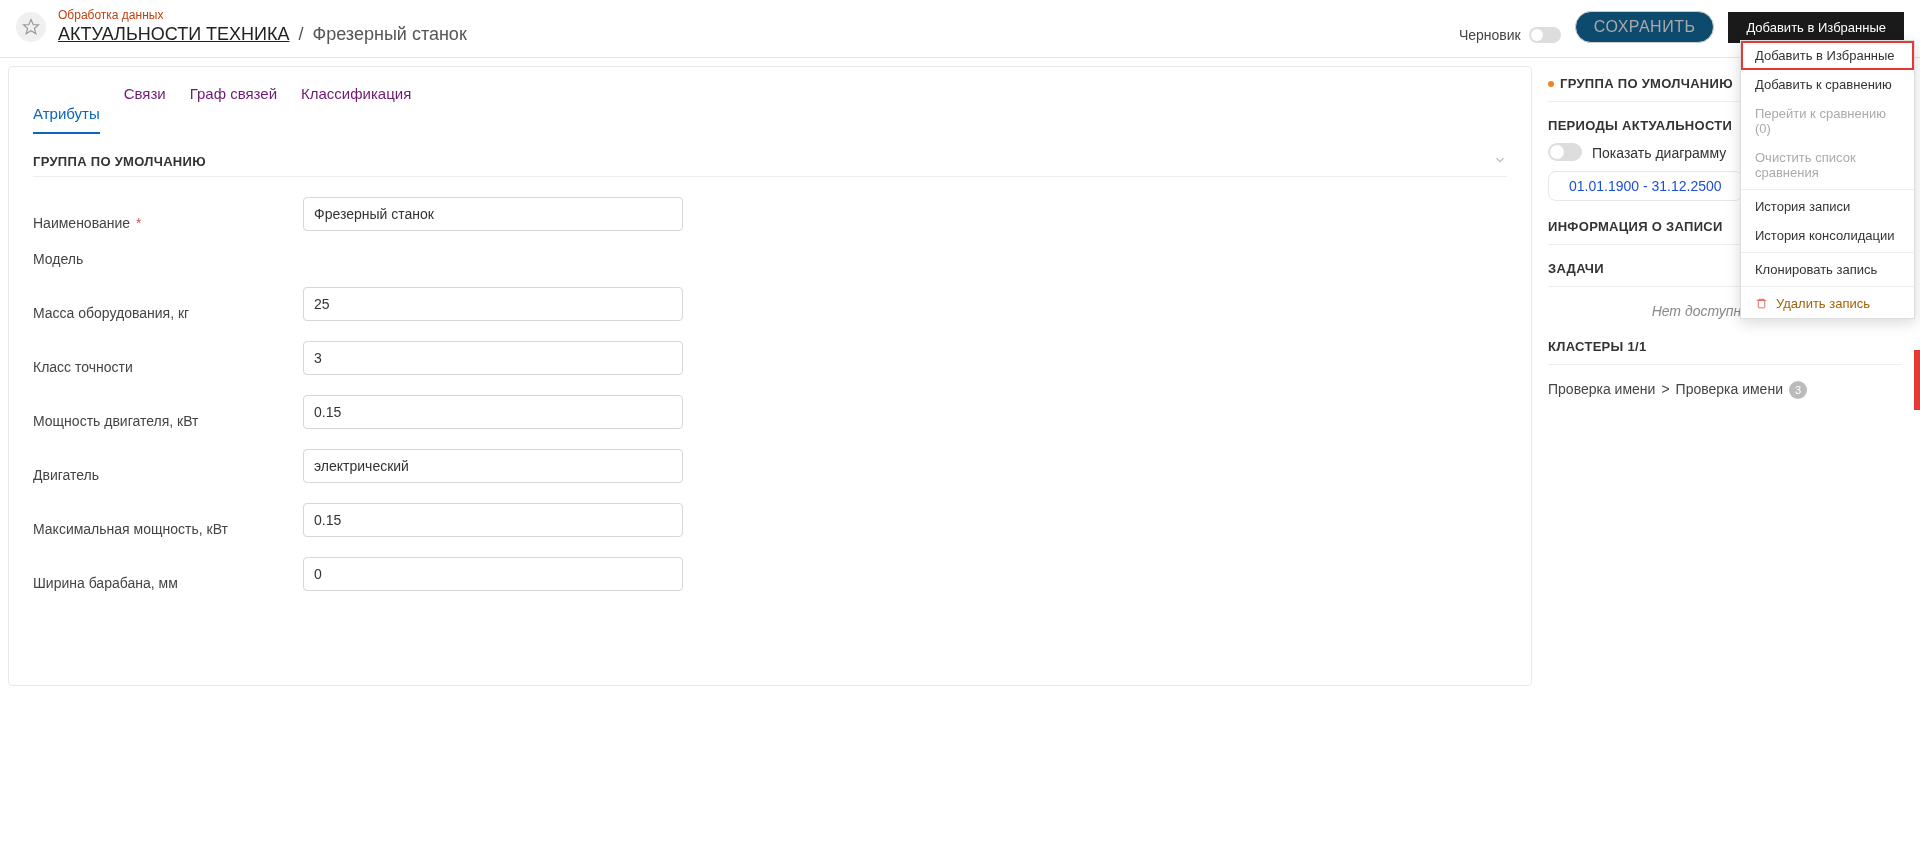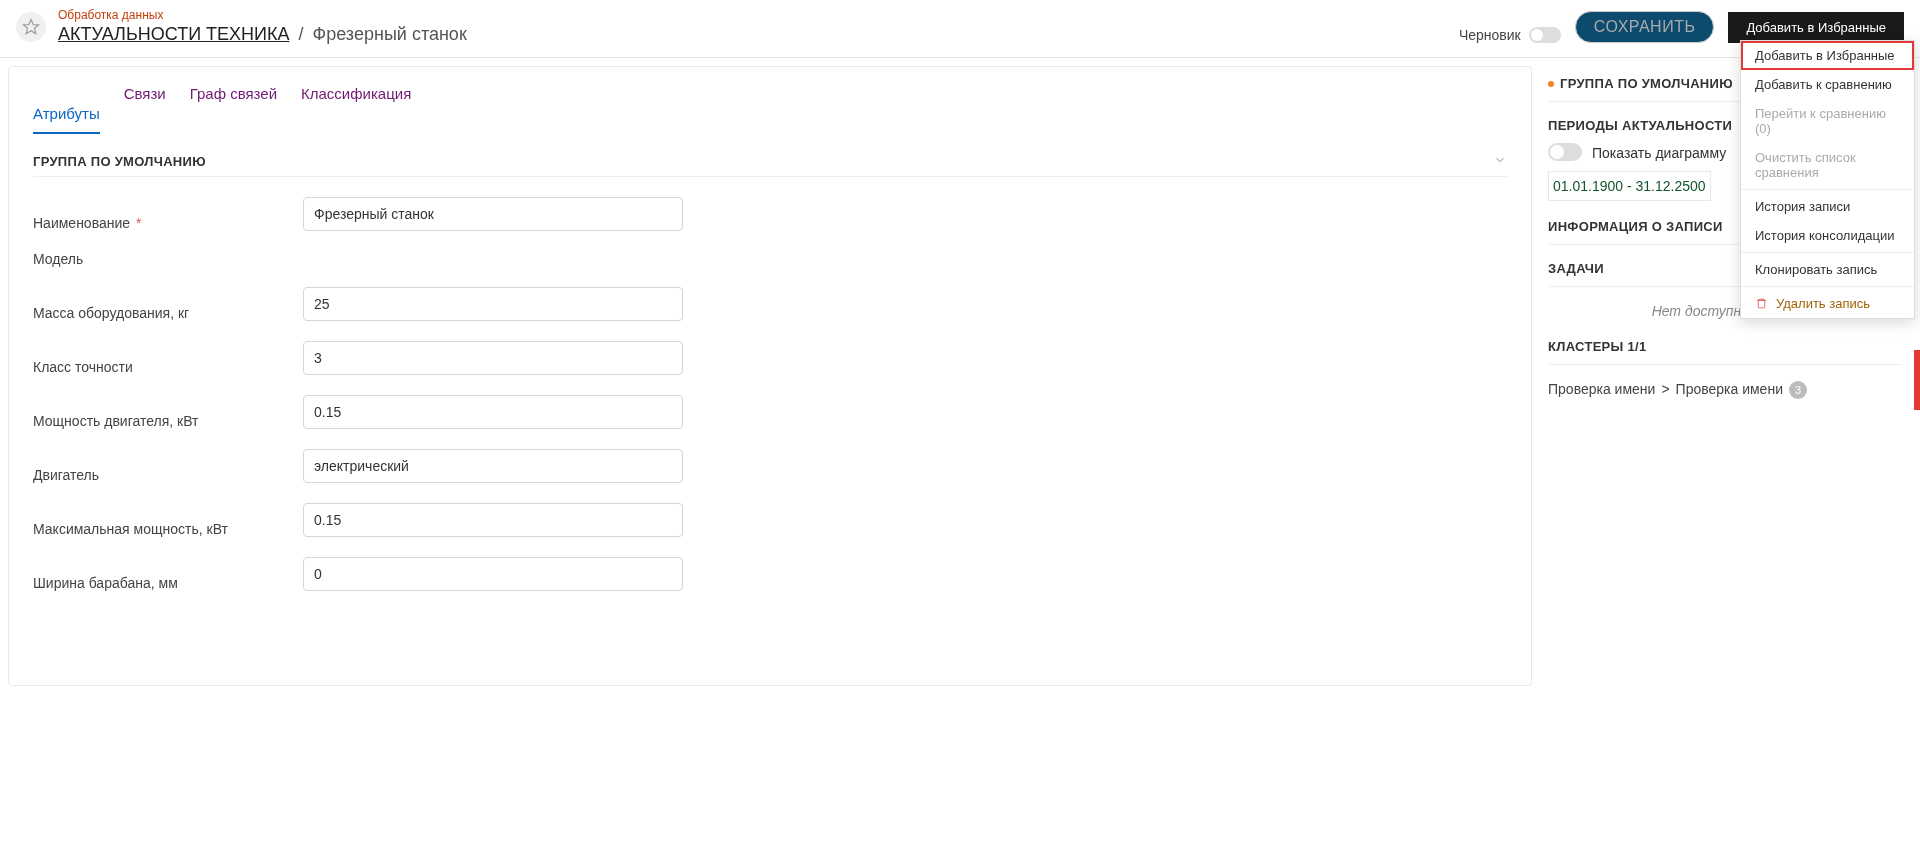--- a/index.html
+++ b/index.html
@@ -96,22 +96,22 @@
   .toggle-md {
     width: 34px; height: 18px; background: #ddd; border-radius: 12px;
     position: relative; cursor: pointer;
   }
   .toggle-md::after {
     content: ""; position: absolute; left: 2px; top: 2px;
     width: 14px; height: 14px; border-radius: 50%; background: #fff;
   }
   .period-chip {
     display: inline-block;
-    border: 1px solid #e7e7e7; border-radius: 0;
-    padding: 6px 4px; background: #fff; font-size: 14px; color: #14532d;
+    border: 1px solid #e7e7e7; border-radius: 8px;
+    padding: 6px 20px; background: #fff; font-size: 14px; color: #1d4ed8;
     margin-bottom: 18px;
   }
   .no-tasks { text-align: center; color: #888; font-style: italic; font-size: 14px; margin: 10px 0 20px 0; }
   .cluster-line { color: #444; font-size: 14px; display: flex; gap: 6px; }
   .badge {
     display: inline-flex; width: 18px; height: 18px; border-radius: 50%;
     background: #bbb; color: #fff; font-size: 11px;
     align-items: center; justify-content: center;
   }
   

